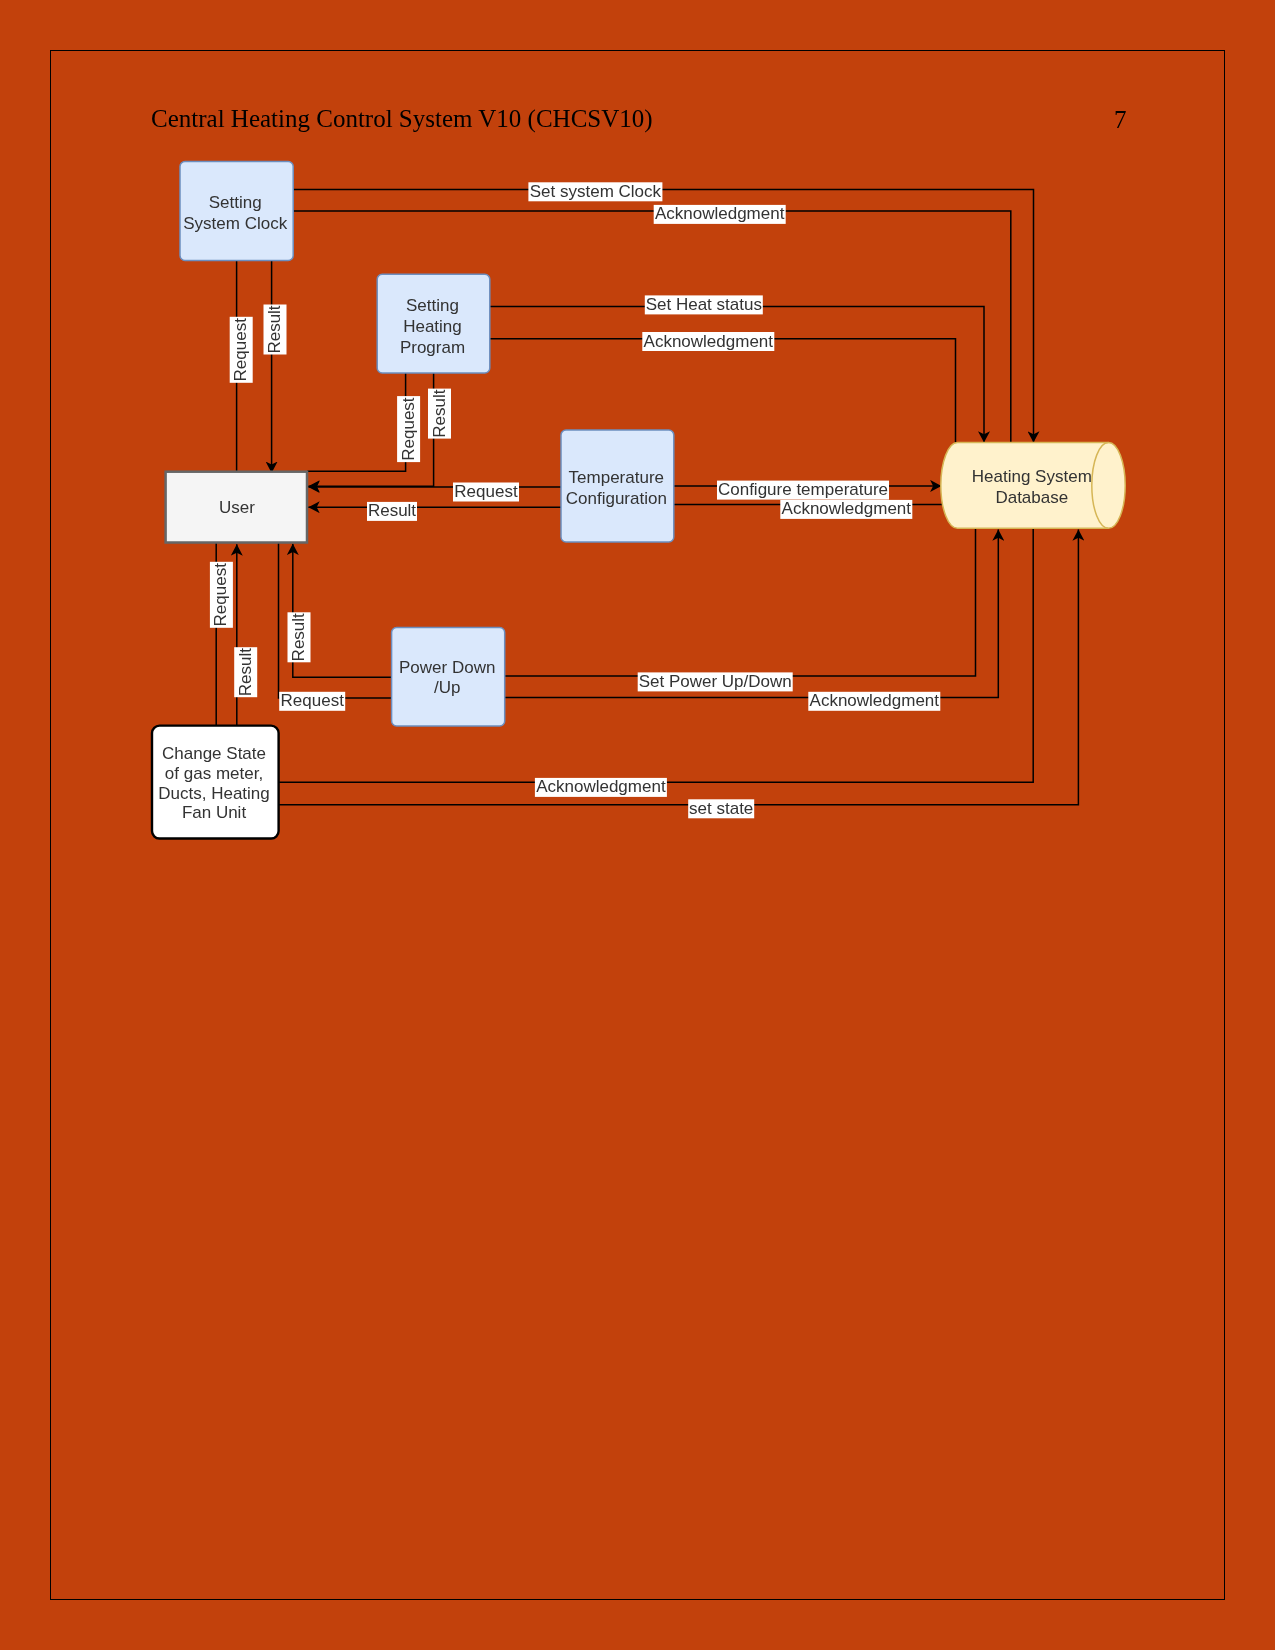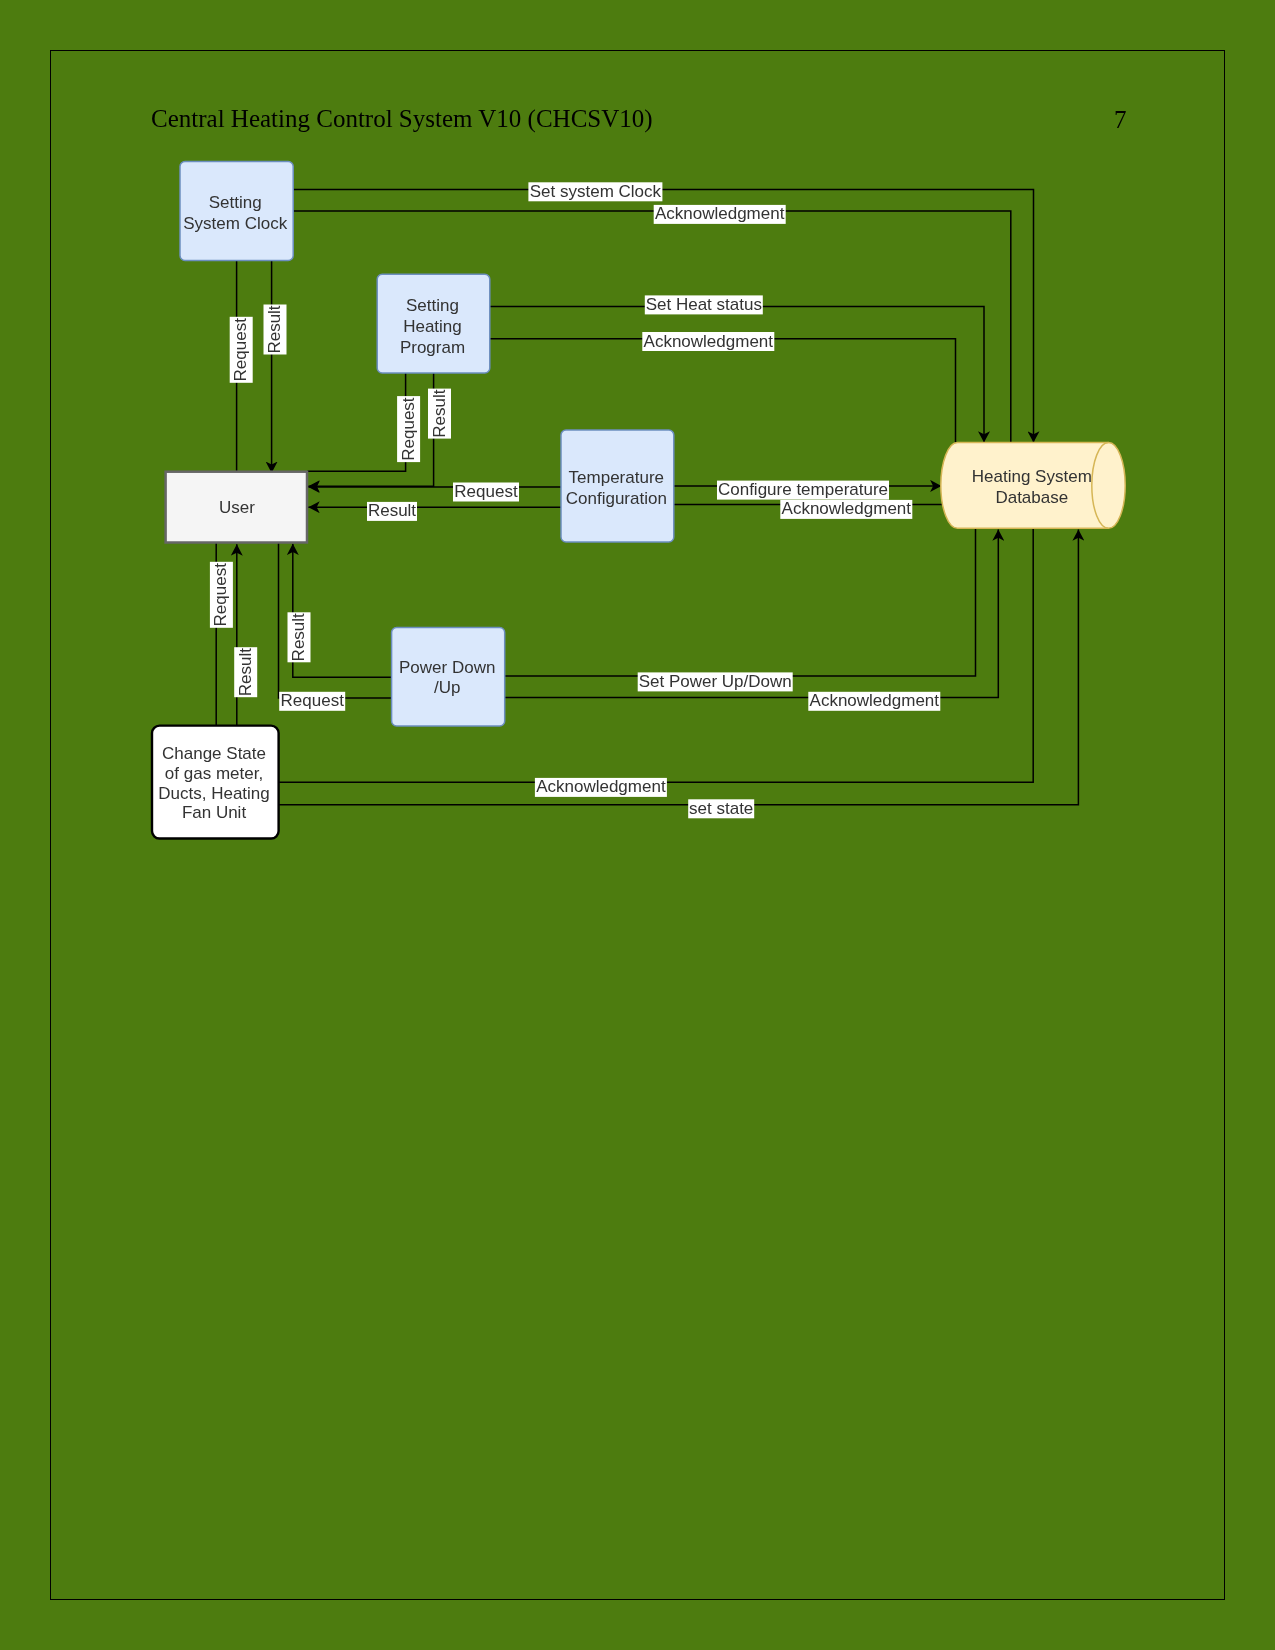--- a/index.html
+++ b/index.html
@@ -1,17 +1,17 @@
 <!DOCTYPE html>
 <html><head>
 <meta charset="utf-8">
 <style>
   html,body{margin:0;padding:0;background:#ffffff;}
   body{width:1275px;height:1650px;font-family:"Liberation Sans",sans-serif;overflow:hidden;}
-  #page{position:absolute;left:0;top:0;width:1275px;height:1650px;background:#4d7c0f;}
+  #page{position:absolute;left:0;top:0;width:1275px;height:1650px;background:#c2410c;}
   #pageborder{position:absolute;left:50px;top:50px;width:1175px;height:1550px;border:1.2px solid #000000;box-sizing:border-box;}
   #title{position:absolute;left:151px;top:104px;font-family:"Liberation Serif",serif;font-size:25px;line-height:30px;color:#000000;white-space:nowrap;}
   #pageno{position:absolute;left:1114px;top:105px;font-family:"Liberation Serif",serif;font-size:25px;line-height:30px;color:#000000;}
   svg#diagram{position:absolute;left:0;top:0;width:1275px;height:1650px;overflow:visible;}
   svg#diagram text{font-family:"Liberation Sans",sans-serif;font-size:17px;fill:#333333;}
   #page{filter:opacity(100%);}
   .nodelabel{text-anchor:middle;}
   .edgelabel{text-anchor:middle;fill:#333333;}
   .link{fill:none;stroke:#000000;stroke-width:1.5;}
   .labelbg{fill:#ffffff;stroke:none;}

